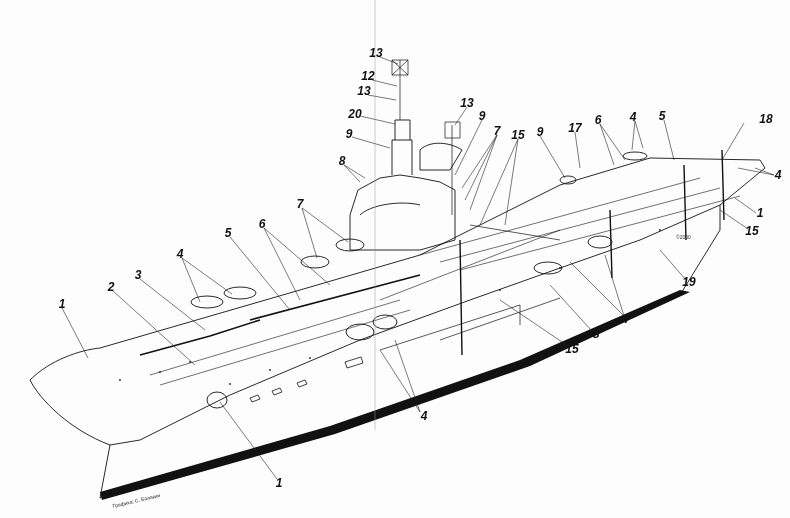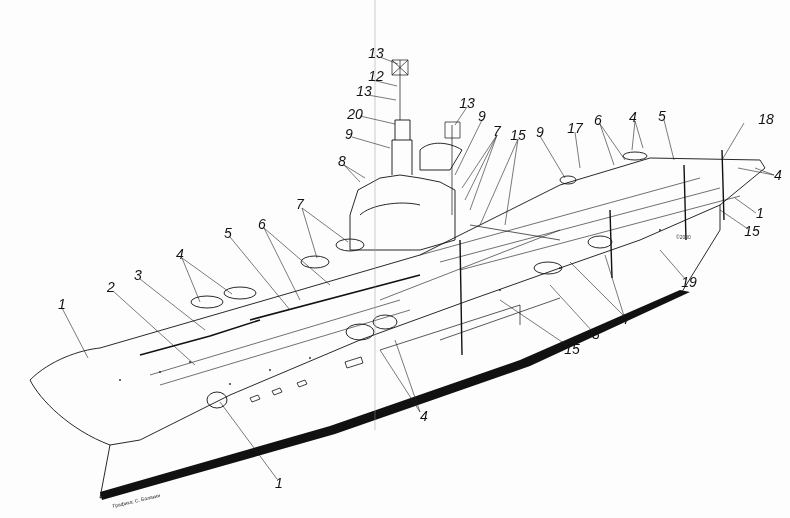--- a/index.html
+++ b/index.html
@@ -1,19 +1,19 @@
 <!DOCTYPE html>
 <html><head>
 <meta charset="utf-8">
 <style>
   html,body{margin:0;padding:0;background:#fff;}
   body{width:790px;height:518px;position:relative;overflow:hidden;font-family:"Liberation Sans",sans-serif;}
   #stage{position:absolute;left:0;top:0;width:790px;height:518px;background:#fdfdfd;}
   svg{position:absolute;left:0;top:0;}
-  .lbl{position:absolute;font-size:14px;font-style:italic;font-weight:normal;color:#111;line-height:8px;transform:translate(-50%,-50%);white-space:nowrap;}
+  .lbl{position:absolute;font-size:12px;font-style:italic;font-weight:bold;color:#111;line-height:8px;transform:translate(-50%,-50%);white-space:nowrap;}
   .credit{position:absolute;font-size:5px;color:#222;transform:rotate(-13deg);transform-origin:left top;white-space:nowrap;}
   .copy{position:absolute;font-size:5px;color:#333;white-space:nowrap;}
 </style>
 </head>
 <body>
 
 <div id="stage">
   <svg width="790" height="518" viewBox="0 0 790 518">
     <g fill="none" stroke="#111" stroke-width="0.9" stroke-linejoin="round">
 
@@ -107,21 +107,21 @@
   <div class="lbl" style="left:111px;top:287px">2</div>
   <div class="lbl" style="left:138px;top:275px">3</div>
   <div class="lbl" style="left:180px;top:254px">4</div>
   <div class="lbl" style="left:228px;top:233px">5</div>
   <div class="lbl" style="left:262px;top:224px">6</div>
   <div class="lbl" style="left:300px;top:204px">7</div>
   <div class="lbl" style="left:342px;top:161px">8</div>
   <div class="lbl" style="left:349px;top:134px">9</div>
   <div class="lbl" style="left:355px;top:114px">20</div>
   <div class="lbl" style="left:364px;top:91px">13</div>
-  <div class="lbl" style="left:376px;top:76px">12</div>
+  <div class="lbl" style="left:368px;top:76px">12</div>
   <div class="lbl" style="left:376px;top:53px">13</div>
   <div class="lbl" style="left:467px;top:103px">13</div>
   <div class="lbl" style="left:482px;top:116px">9</div>
   <div class="lbl" style="left:497px;top:131px">7</div>
   <div class="lbl" style="left:518px;top:135px">15</div>
   <div class="lbl" style="left:540px;top:132px">9</div>
   <div class="lbl" style="left:575px;top:128px">17</div>
   <div class="lbl" style="left:598px;top:120px">6</div>
   <div class="lbl" style="left:633px;top:117px">4</div>
   <div class="lbl" style="left:662px;top:116px">5</div>

